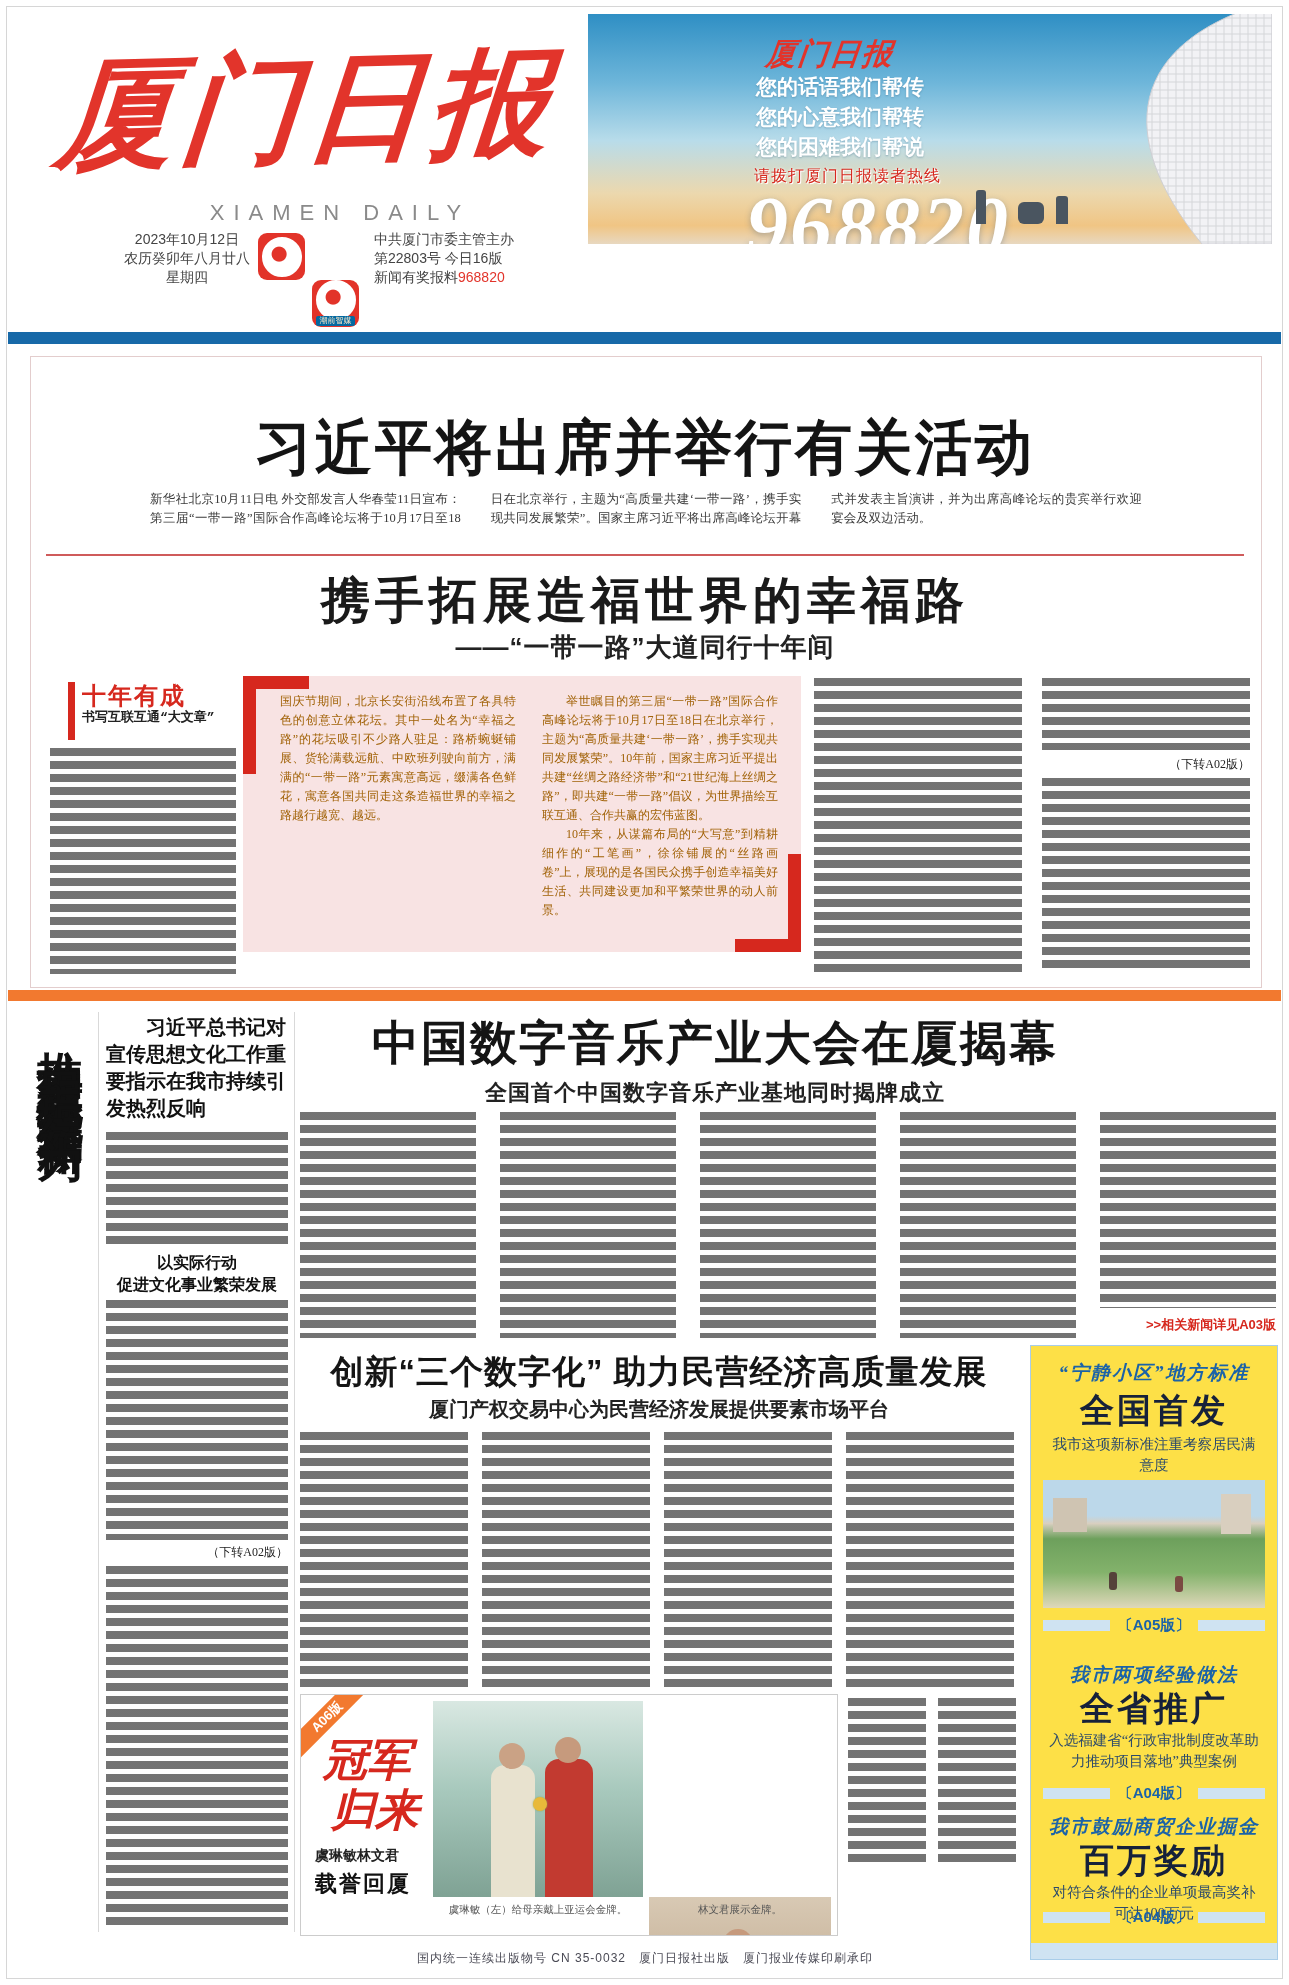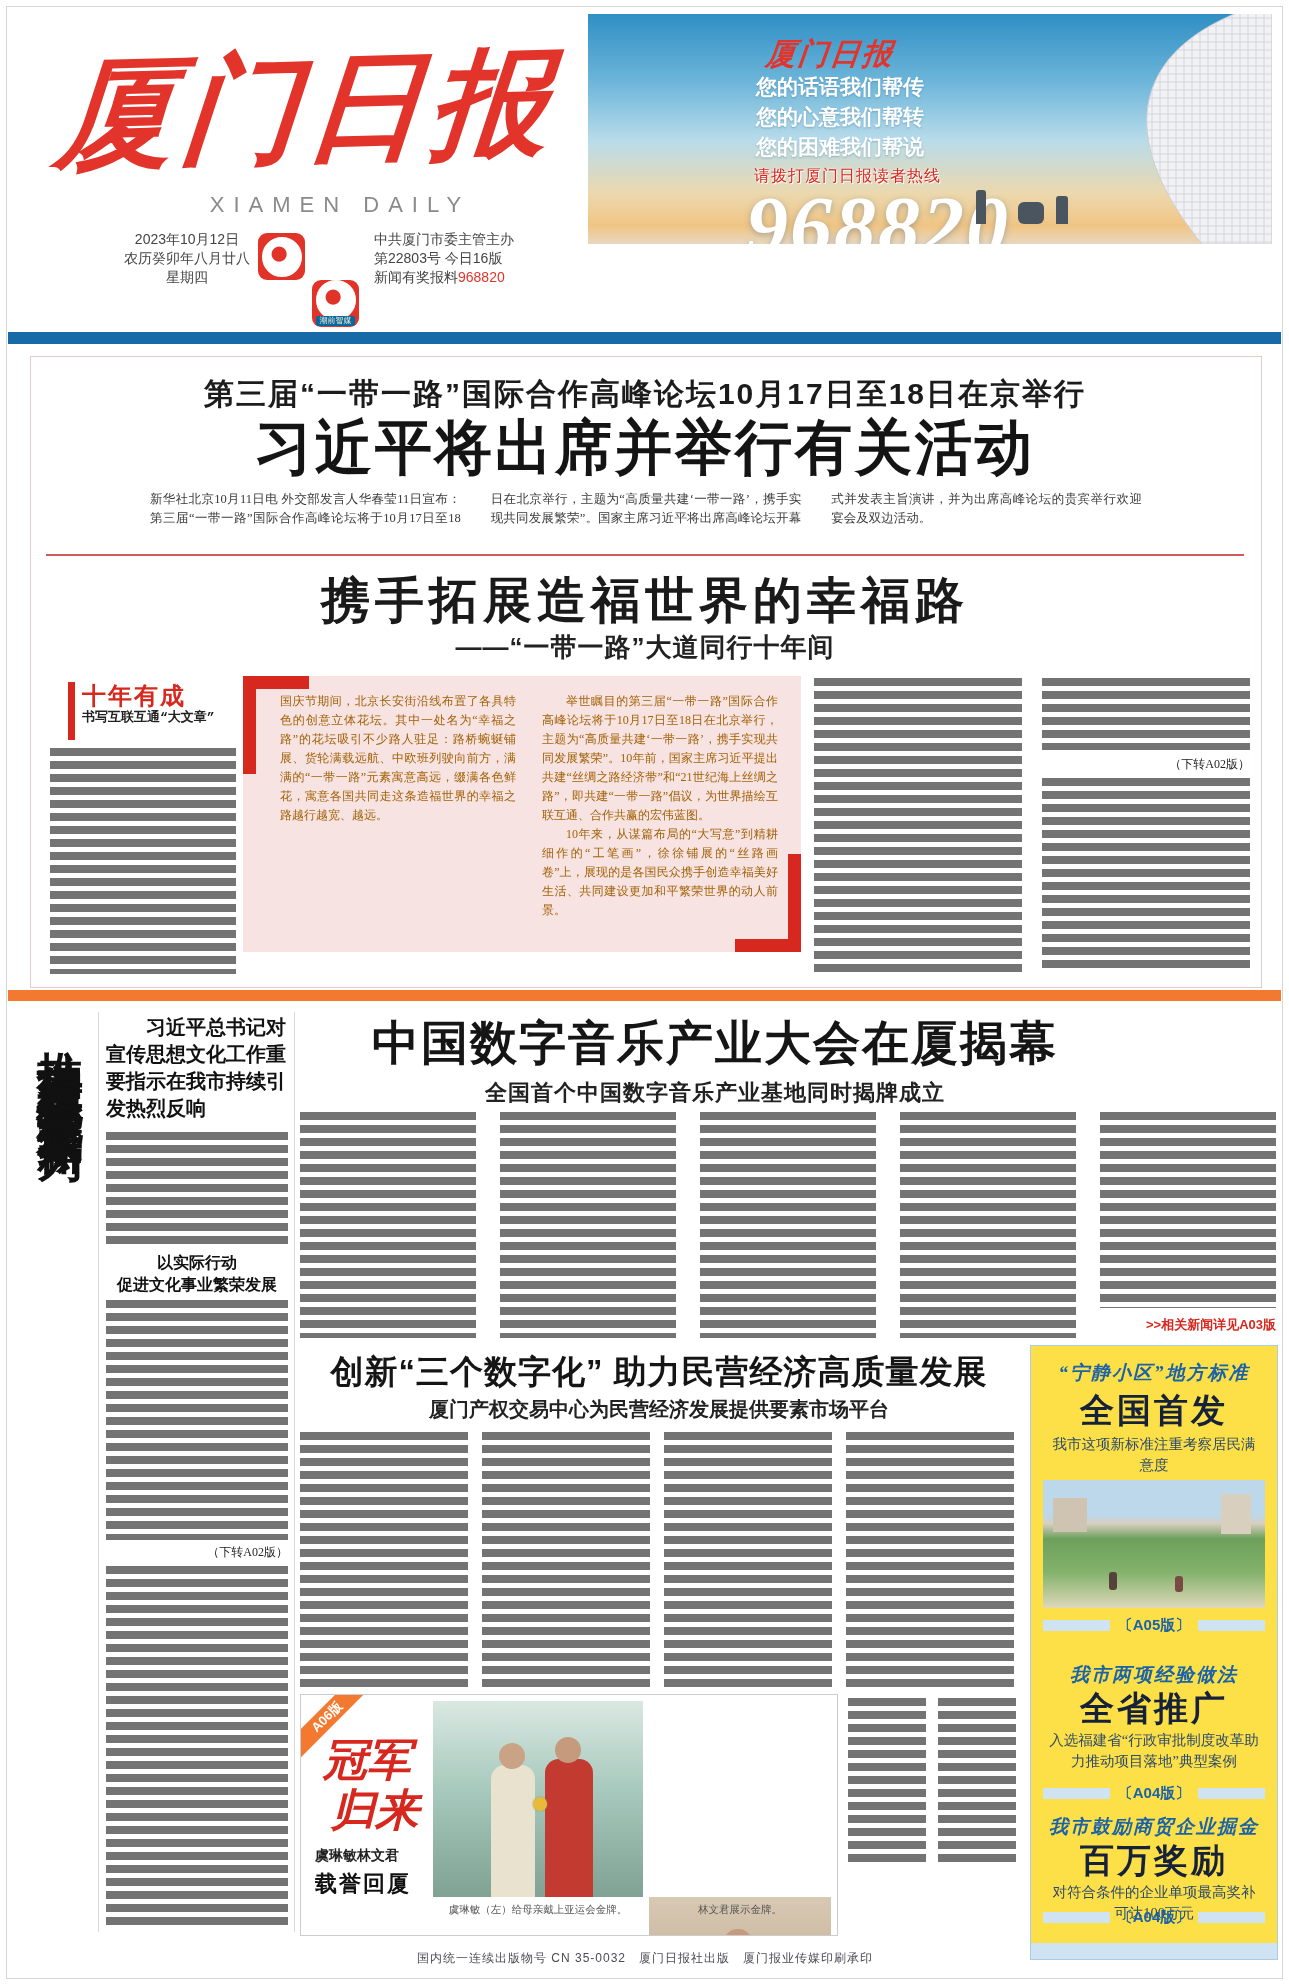--- a/index.html
+++ b/index.html
@@ -68,21 +68,21 @@
   .xiamen-eng{color:#8a8a8a;font-size:22px;letter-spacing:9px;}
   .silhouette{position:absolute;background:#4a5560;border-radius:3px 3px 0 0;}
 </style>
 </head>
 <body>
 
 <div class="page">
   <div class="sheet"></div>
 
   <div class="abs masthead-logo" style="left:58px;top:30px;">厦门日报</div>
-  <div class="abs ctr xiamen-eng" style="left:185px;top:192px;width:310px;">XIAMEN DAILY</div>
+  <div class="abs ctr xiamen-eng" style="left:185px;top:200px;width:310px;">XIAMEN DAILY</div>
 
   <div class="abs datecol" style="left:124px;top:230px;width:126px;">
     <div>2023年10月12日</div>
     <div>农历癸卯年八月廿八</div>
     <div>星期四</div>
   </div>
 
   <div class="abs applogo" style="left:258px;top:233px;">
     <div class="emblem"></div>
   </div>
@@ -117,23 +117,20 @@
     <div class="abs bnum" style="left:158px;top:164px;">968820</div>
     <div class="silhouette" style="left:388px;top:176px;width:10px;height:34px;"></div>
     <div class="silhouette" style="left:430px;top:188px;width:26px;height:22px;border-radius:6px;"></div>
     <div class="silhouette" style="left:468px;top:182px;width:12px;height:28px;"></div>
   </div>
 
   <div class="abs bluebar" style="left:8px;top:332px;width:1273px;height:12px;"></div>
 
   <div class="abs leadbox" style="left:30px;top:356px;width:1230px;height:630px;"></div>
 
-  <div class="abs ctr" style="left:30px;top:374px;width:1230px;">
-    <span class="kicker">第三届“一带一路”国际合作高峰论坛10月17日至18日在京举行</span>
-  </div>
   <div class="abs ctr" style="left:30px;top:410px;width:1230px;">
     <span class="headline1" style="display:inline-block;">习近平将出席并举行有关活动</span>
   </div>
   <div class="abs introtxt" style="left:150px;top:490px;width:992px;height:58px;overflow:hidden;">新华社北京10月11日电 外交部发言人华春莹11日宣布：第三届“一带一路”国际合作高峰论坛将于10月17日至18日在北京举行，主题为“高质量共建‘一带一路’，携手实现共同发展繁荣”。国家主席习近平将出席高峰论坛开幕式并发表主旨演讲，并为出席高峰论坛的贵宾举行欢迎宴会及双边活动。</div>
   <div class="abs redline" style="left:46px;top:554px;width:1198px;"></div>
 
   <div class="abs ctr" style="left:30px;top:568px;width:1230px;">
     <span class="feat-title">携手拓展造福世界的幸福路</span>
   </div>
   <div class="abs ctr feat-sub" style="left:30px;top:630px;width:1230px;">——“一带一路”大道同行十年间</div>

